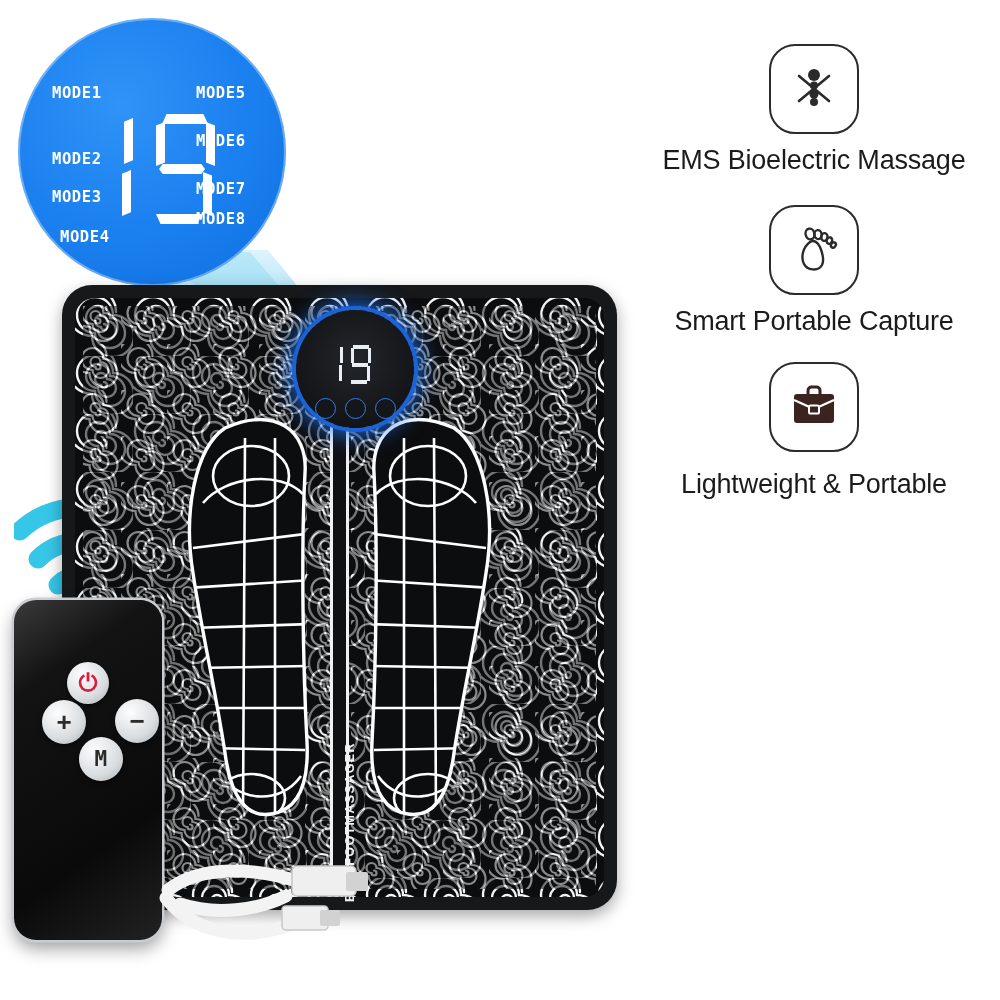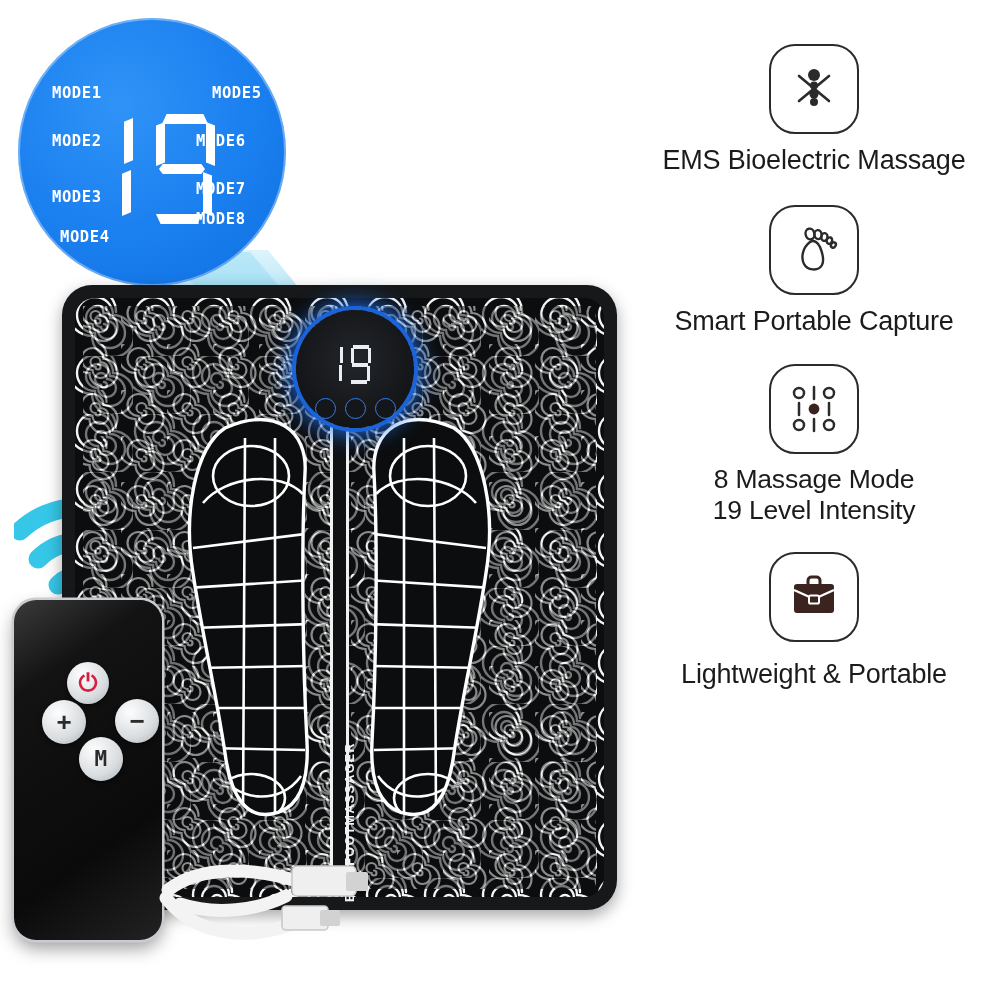--- a/index.html
+++ b/index.html
@@ -132,25 +132,25 @@
         <stop offset="0%" stop-color="#2f8ef5" stop-opacity="0.55"></stop>
         <stop offset="100%" stop-color="#2f8ef5" stop-opacity="0"></stop>
       </radialGradient>
     </defs>
     <path d="M300,375 L370,375 L268,250 L96,250 Z" fill="url(#beamg)"></path>
     <path d="M312,372 L352,372 L250,252 L150,252 Z" fill="#7fd3f2" opacity="0.35"></path>
   </svg>
 
   <div class="magnifier">
     <span class="mode" style="left:34px;top:66px">MODE1</span>
-    <span class="mode" style="left:34px;top:114px">MODE2</span>
+    <span class="mode" style="left:34px;top:132px">MODE2</span>
     <span class="mode" style="left:34px;top:170px">MODE3</span>
     <span class="mode" style="left:42px;top:210px">MODE4</span>
 
-    <span class="mode" style="left:194px;top:66px">MODE5</span>
+    <span class="mode" style="left:178px;top:66px">MODE5</span>
     <span class="mode" style="left:178px;top:114px">MODE6</span>
     <span class="mode" style="left:178px;top:162px">MODE7</span>
     <span class="mode" style="left:178px;top:192px">MODE8</span>
 
     <div class="seg-wrap">
 
       <div class="seg" style="left:10px;top:8px;width:9px;height:46px;
            clip-path:polygon(0 8%,100% 0,100% 92%,0 100%);"></div>
       <div class="seg" style="left:8px;top:60px;width:9px;height:46px;
            clip-path:polygon(0 8%,100% 0,100% 92%,0 100%);"></div>
@@ -331,39 +331,20 @@
             <ellipse cx="32" cy="12.6" rx="3.6" ry="4.5" transform="rotate(-6 32 12.6)"></ellipse>
             <ellipse cx="38.4" cy="15" rx="3.1" ry="3.9" transform="rotate(8 38.4 15)"></ellipse>
             <ellipse cx="43.4" cy="18.6" rx="2.7" ry="3.3" transform="rotate(20 43.4 18.6)"></ellipse>
             <ellipse cx="47.4" cy="23" rx="2.3" ry="2.8" transform="rotate(32 47.4 23)"></ellipse>
           </g>
         </svg>
       </div>
       <div class="f-label">Smart Portable Capture</div>
     </div>
 
-    <div class="feature" style="margin-top:28px;">
-      <div class="f-icon">
-        <svg width="58" height="58" viewBox="0 0 58 58">
-          <g fill="none" stroke="#2b2b2b" stroke-width="2.5">
-            <circle cx="14" cy="13" r="5"></circle>
-            <circle cx="44" cy="13" r="5"></circle>
-            <circle cx="14" cy="45" r="5"></circle>
-            <circle cx="44" cy="45" r="5"></circle>
-            <line x1="29" y1="7" x2="29" y2="19" stroke-linecap="round"></line>
-            <line x1="29" y1="39" x2="29" y2="51" stroke-linecap="round"></line>
-            <line x1="14" y1="23" x2="14" y2="35" stroke-linecap="round"></line>
-            <line x1="44" y1="23" x2="44" y2="35" stroke-linecap="round"></line>
-          </g>
-          <circle cx="29" cy="29" r="5.4" fill="#3b2320"></circle>
-        </svg>
-      </div>
-      <div class="f-label two">8 Massage Mode</div>
-      <div class="f-label two" style="margin-top:1px;">19 Level Intensity</div>
-    </div>
 
 
     <div class="feature" style="margin-top:26px;gap:6px;">
       <div class="f-icon">
         <svg width="56" height="56" viewBox="0 0 56 56">
           <path d="M22,15 V11.5 C22,9.5 23.5,8 25.5,8 H30.5 C32.5,8 34,9.5 34,11.5 V15" fill="none" stroke="#3b2320" stroke-width="3"></path>
           <rect x="8" y="15" width="40" height="29" rx="3" fill="#3b2320"></rect>
           <path d="M8,21 L28,30 L48,21" fill="none" stroke="#ffffff" stroke-width="2.2"></path>
           <rect x="23" y="26.5" width="10" height="8" rx="1.6" fill="#3b2320" stroke="#ffffff" stroke-width="2"></rect>
         </svg>

